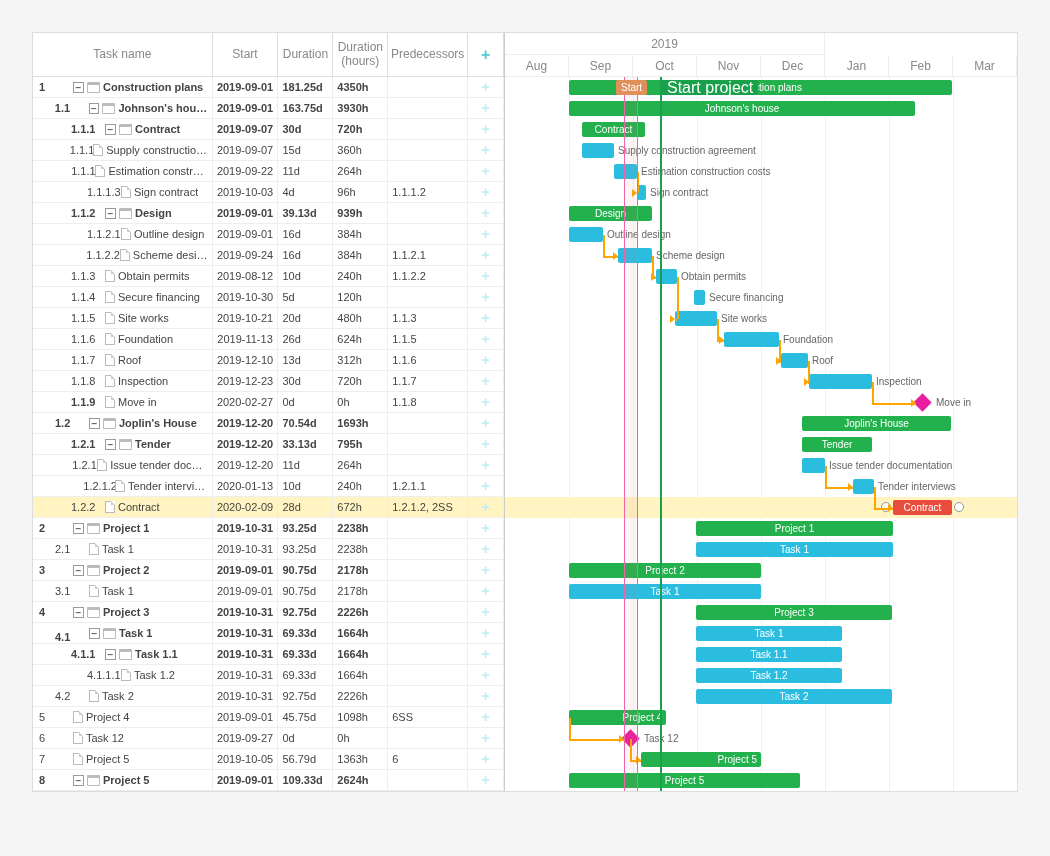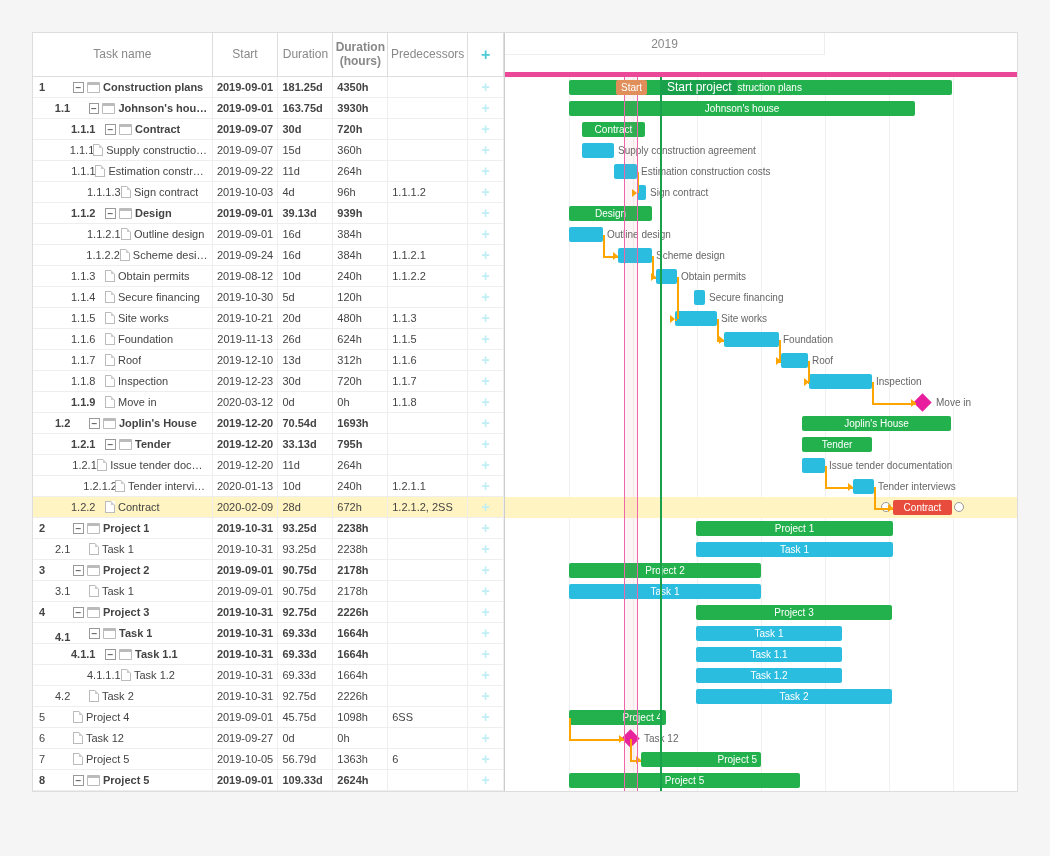--- a/index.html
+++ b/index.html
@@ -34,21 +34,21 @@
     align-items: center;
     justify-content: center;
     color: #888;
     text-align: center;
     line-height: 1.1;
     padding: 2px;
   }
   .gh-task   { width: 180px; }
   .gh-start  { width: 66px; }
   .gh-dur    { width: 55px; }
-  .gh-durh   { width: 55px; font-weight: bold; }
+  .gh-durh   { width: 55px; }
   .gh-pred   { width: 80px; }
   .gh-add    { width: 36px; justify-content:center; }
   .plus-hdr {
     font-size: 16px; font-weight: bold; color: #4ec9d6;
   }
 
   .grid-body { }
   .g-row {
     display: flex;
     height: 21px;
@@ -99,21 +99,21 @@
   }
   .bold { font-weight: bold; }
   .tname { overflow:hidden; text-overflow:ellipsis; }
 
   
   .timeline {
     flex: 1;
     position: relative;
     overflow: hidden;
   }
-  .tl-header { height: 44px; border-bottom:5px solid #ec4899; }
+  .tl-header { height: 44px; border-bottom:1px solid #ec4899; }
   .tl-years, .tl-months { display:flex; height:22px; }
   .tl-years div, .tl-months div {
     border-right:1px solid #eee; border-bottom:1px solid #eee;
     display:flex; align-items:center; justify-content:center;
     color:#888;
   }
   .tl-body {
     position: relative;
   }
   .tl-row {
@@ -156,21 +156,21 @@
     position:absolute; top:3px; height:15px;
     background:#e08f5a; color:#fff; font-size:10px;
     line-height:15px; padding:0 5px; border-radius:2px;
   }
   .start-marker {
     position:absolute; top:0; bottom:0; width:0;
     border-left:2px solid #19a04b; pointer-events:none;
   }
   .start-flag {
     position:absolute; top:3px; height:15px;
-    background:#19a04b; color:#fff; font-size:12px;
+    background:#19a04b; color:#fff; font-size:16px;
     line-height:15px; padding:0 5px; border-radius:2px;
   }
 
   .link {
     position:absolute; border:0 solid orange;
     pointer-events:none;
   }
   .arrowR {
     position:absolute; width:0;height:0;
     border-top:4px solid transparent;
@@ -425,21 +425,21 @@
             <span class="plus">+</span>
           </div>
         </div>
         <div class="g-row">
           <div class="g-cell c-task">
             <span style="display: inline-block; width: 36px;"></span>
             <span class="wbs" style="width: 32px; font-weight: bold;">1.1.9</span>
             <span class="file"></span>
             <span class="tname">Move in</span>
           </div>
-          <div class="g-cell c-start">2020-03-12</div>
+          <div class="g-cell c-start">2020-02-27</div>
           <div class="g-cell c-dur">0d</div>
           <div class="g-cell c-durh">0h</div>
           <div class="g-cell c-pred">1.1.8</div>
           <div class="g-cell c-add">
             <span class="plus">+</span>
           </div>
         </div>
         <div class="g-row">
           <div class="g-cell c-task bold">
             <span style="display: inline-block; width: 20px;"></span>
@@ -718,20 +718,30 @@
             <span class="plus">+</span>
           </div>
         </div>
       </div>
   </div>
 
   <div class="timeline">
     <div class="tl-header">
       <div class="tl-years" id="tl-years">
           <div style="width: 320px;">2019</div>
+        </div>
+      <div class="tl-months" id="tl-months">
+          <div style="width: 64px;">Aug</div>
+          <div style="width: 64px;">Sep</div>
+          <div style="width: 64px;">Oct</div>
+          <div style="width: 64px;">Nov</div>
+          <div style="width: 64px;">Dec</div>
+          <div style="width: 64px;">Jan</div>
+          <div style="width: 64px;">Feb</div>
+          <div style="width: 64px;">Mar</div>
         </div>
     </div>
     <div class="tl-body" id="tl-body" style="height: 714px;">
         <div class="vline" style="left: 64px; height: 714px;"></div>
         <div class="vline" style="left: 128px; height: 714px;"></div>
         <div class="vline" style="left: 192px; height: 714px;"></div>
         <div class="vline" style="left: 256px; height: 714px;"></div>
         <div class="vline" style="left: 320px; height: 714px;"></div>
         <div class="vline" style="left: 384px; height: 714px;"></div>
         <div class="vline" style="left: 448px; height: 714px;"></div>

